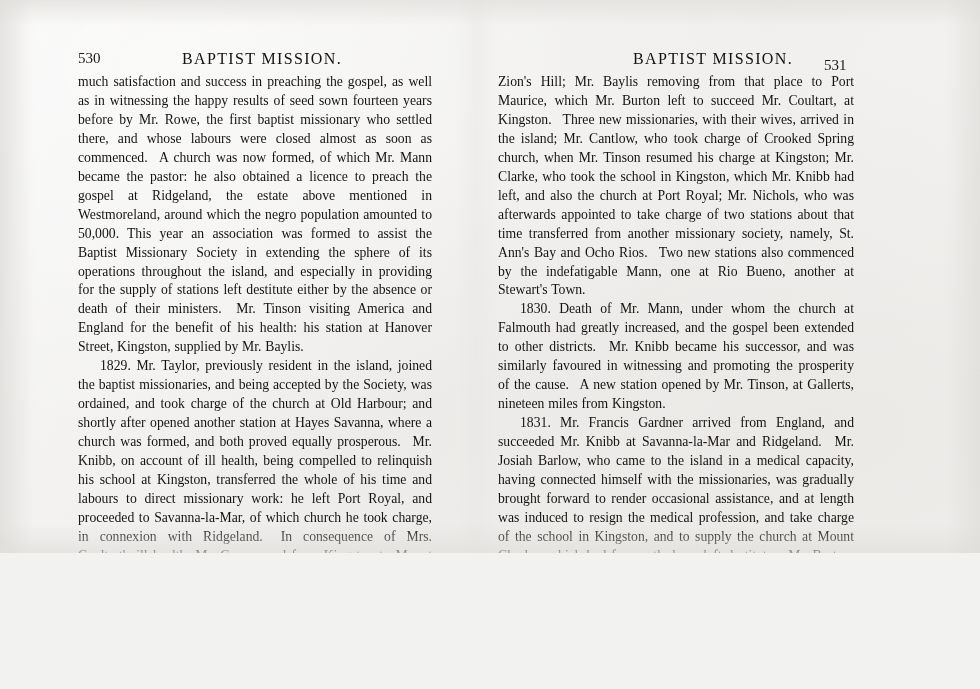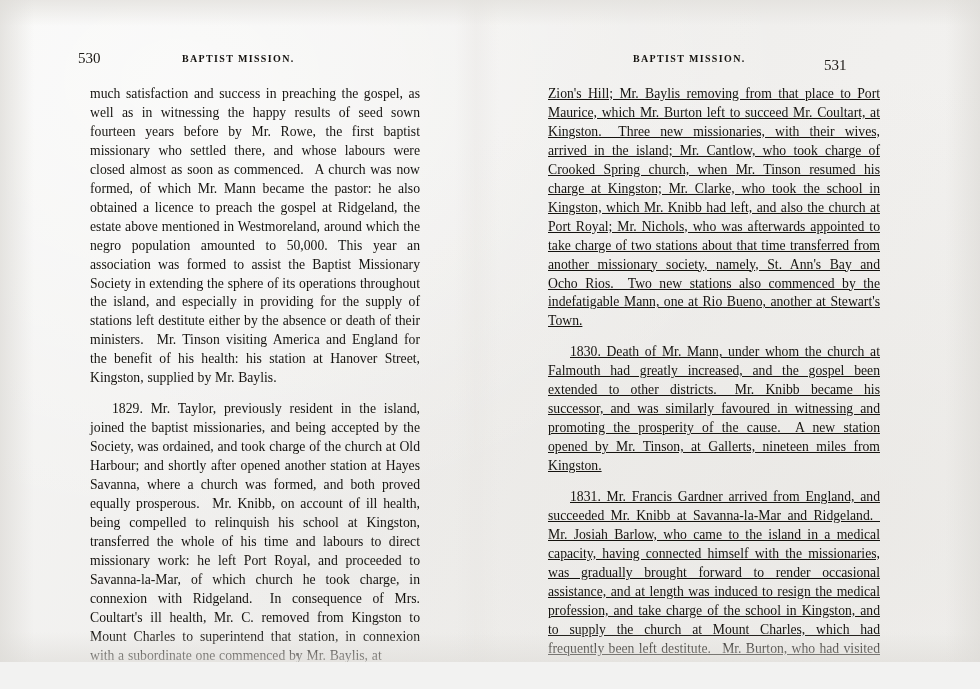--- a/index.html
+++ b/index.html
@@ -3,21 +3,21 @@
 <meta charset="utf-8">
 <style>
   html, body {
     margin: 0;
     padding: 0;
     background: #f2f2f1;
   }
   .page {
     position: relative;
     width: 980px;
-    height: 662px;
+    height: 553px;
     background: #8b5cf6;
     overflow: hidden;
     font-family: "Liberation Serif", "DejaVu Serif", serif;
     color: #15130f;
   }
   
   .page::before {
     content: "";
     position: absolute;
     inset: 0;
@@ -39,22 +39,22 @@
     height: 20px;
     line-height: 20px;
     white-space: nowrap;
   }
   .folio {
     font-size: 15px;
     font-family: "Liberation Serif", "DejaVu Serif", serif;
     color: #1b1814;
   }
   .runtitle {
-    font-size: 10px;
-    font-weight: bold;
+    font-size: 16px;
+    font-weight: normal;
     letter-spacing: 1.35px;
     color: #14120e;
     text-align: center;
   }
 
   #folio-left  { left: 78px;  top: 48px; }
   #head-left   { left: 182px; top: 49px; }
   #head-right  { left: 633px; top: 49px; }
   #folio-right { left: 824px; top: 55px; }
 
@@ -65,24 +65,24 @@
     width: 358px;
     font-size: 13.7px;
     line-height: 18.95px;
     text-align: justify;
     text-justify: inter-word;
     -webkit-hyphens: none;
     hyphens: none;
     word-spacing: 0.35px;
   }
   #col-left  { left: 78px;  width: 354px; }
-  #col-right { left: 536px; width: 356px; text-decoration: underline; }
+  #col-right { left: 498px; width: 356px; }
 
   .col p {
-    margin: 12px;
+    margin: 0;
     text-indent: 0;
   }
   .col p.indent {
     text-indent: 22px;
   }
   
   .col p { text-align-last: left; }
 
   
   .speck {

